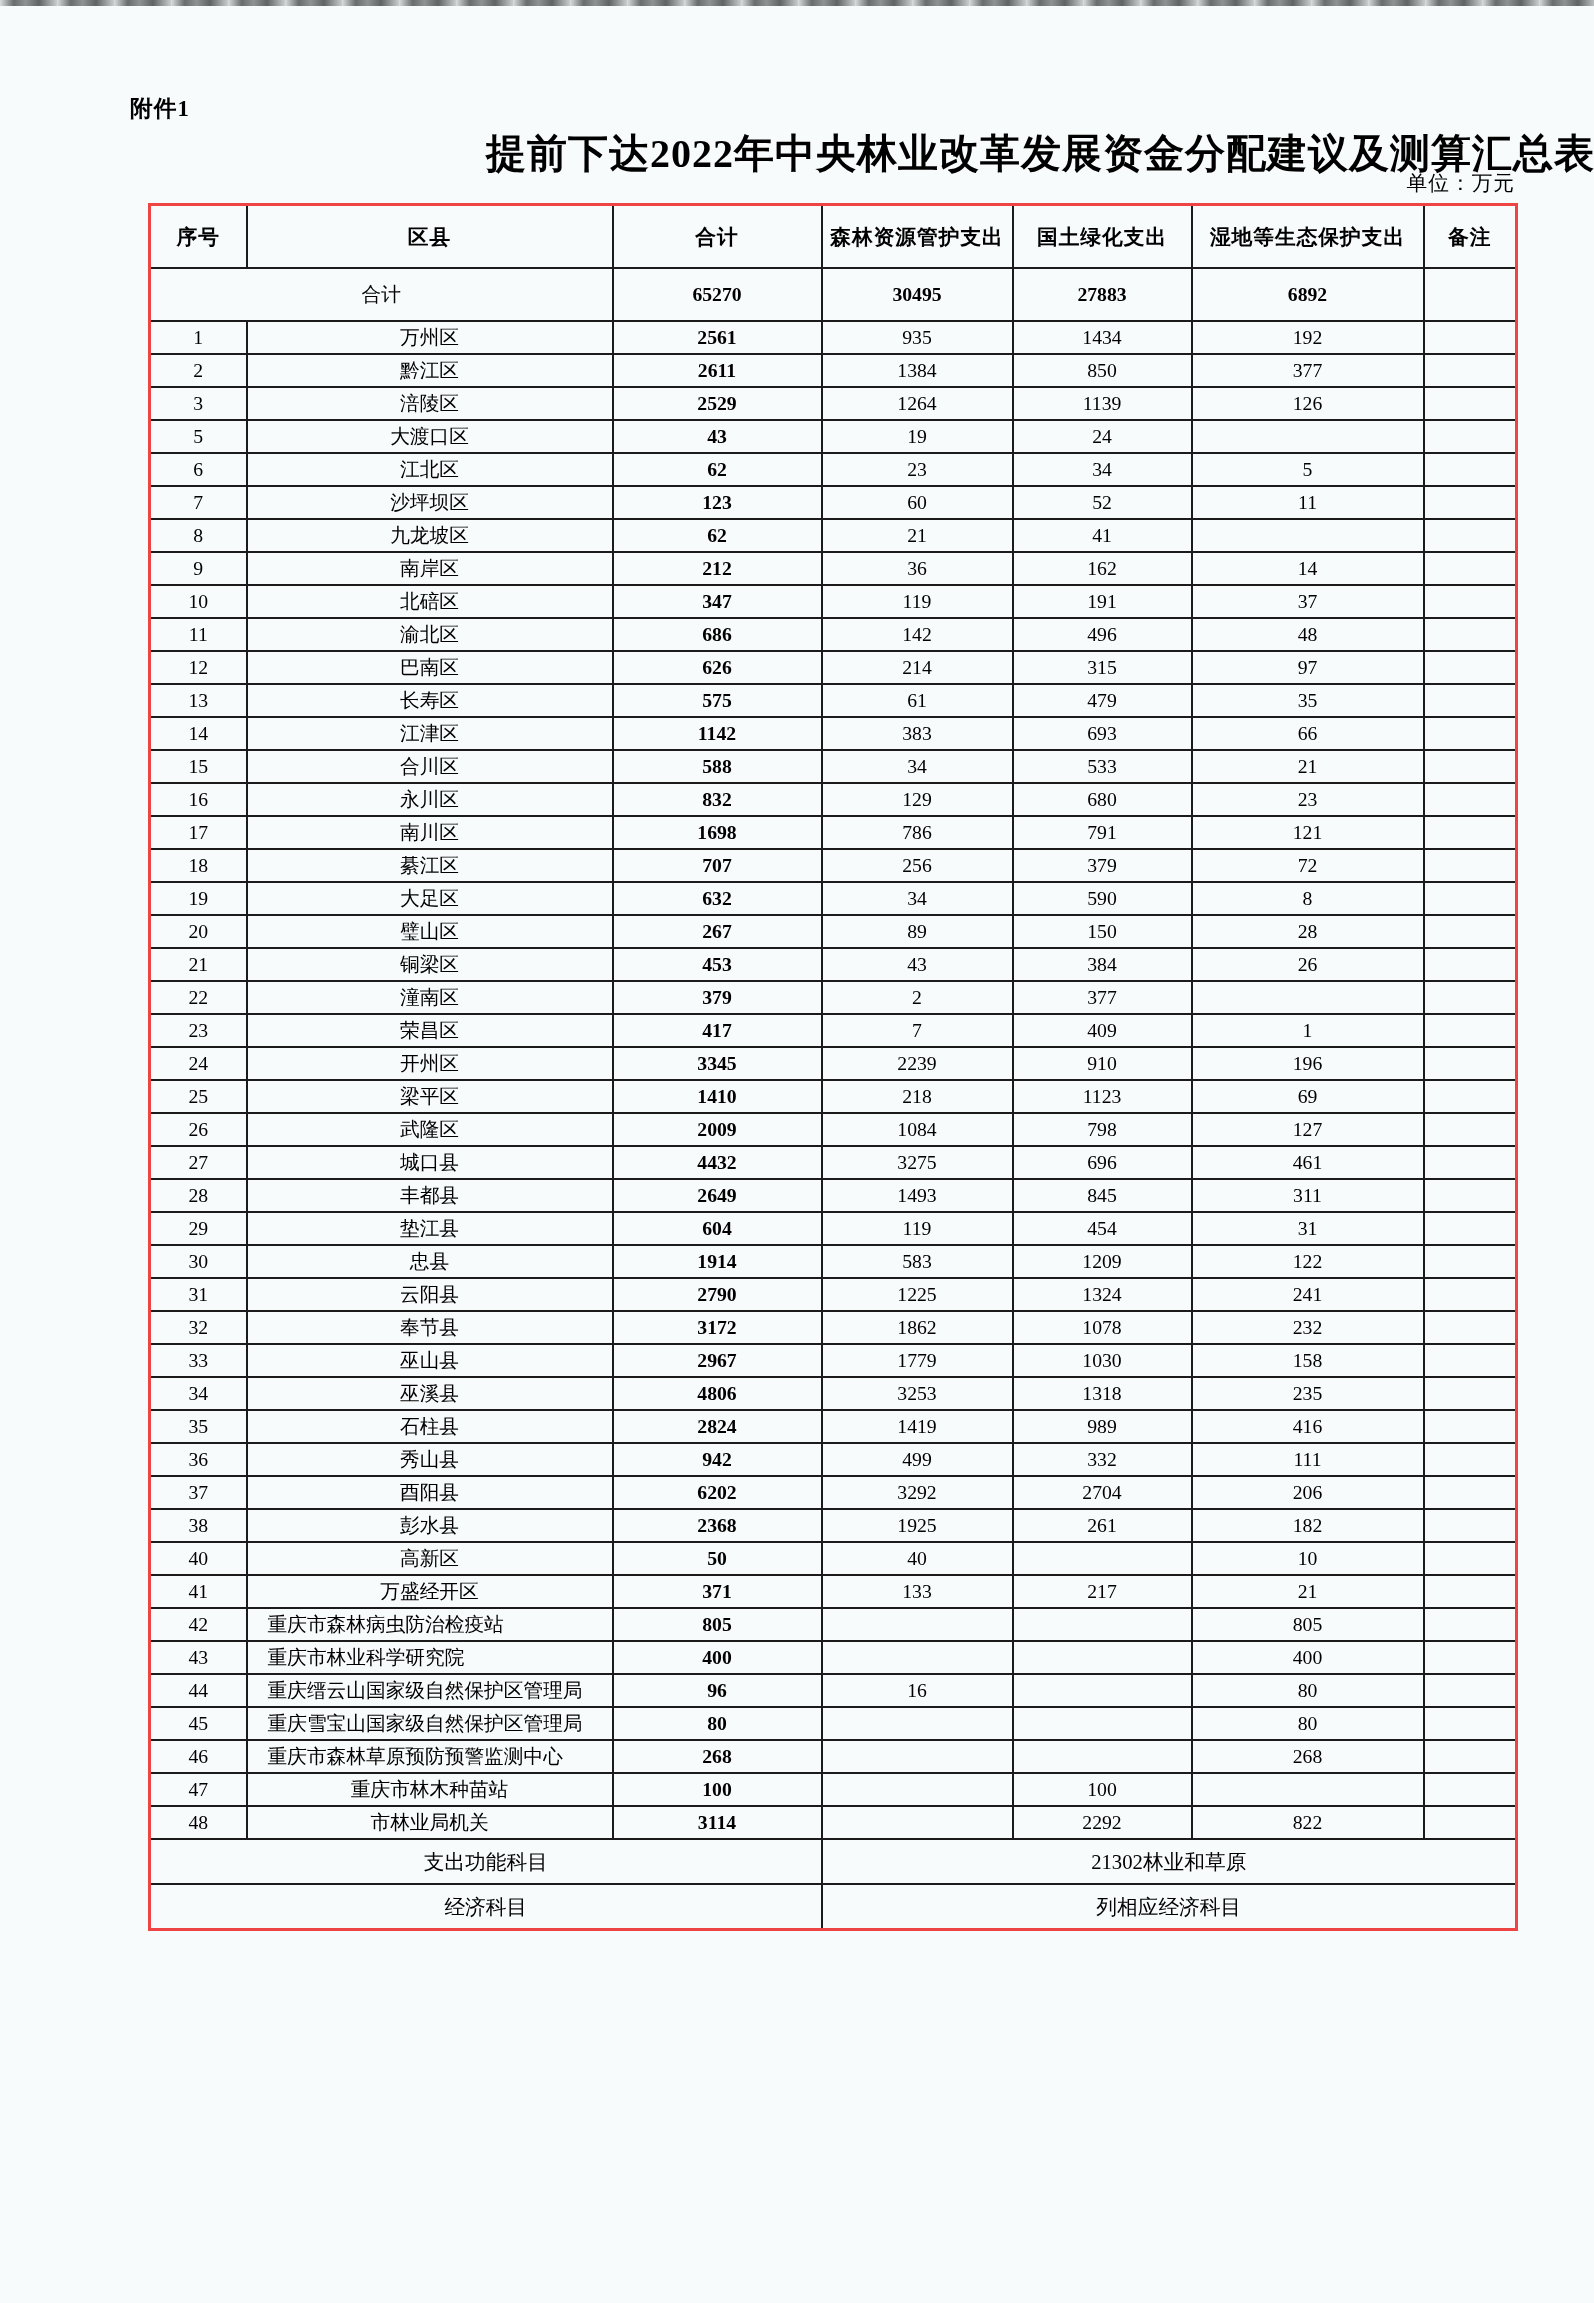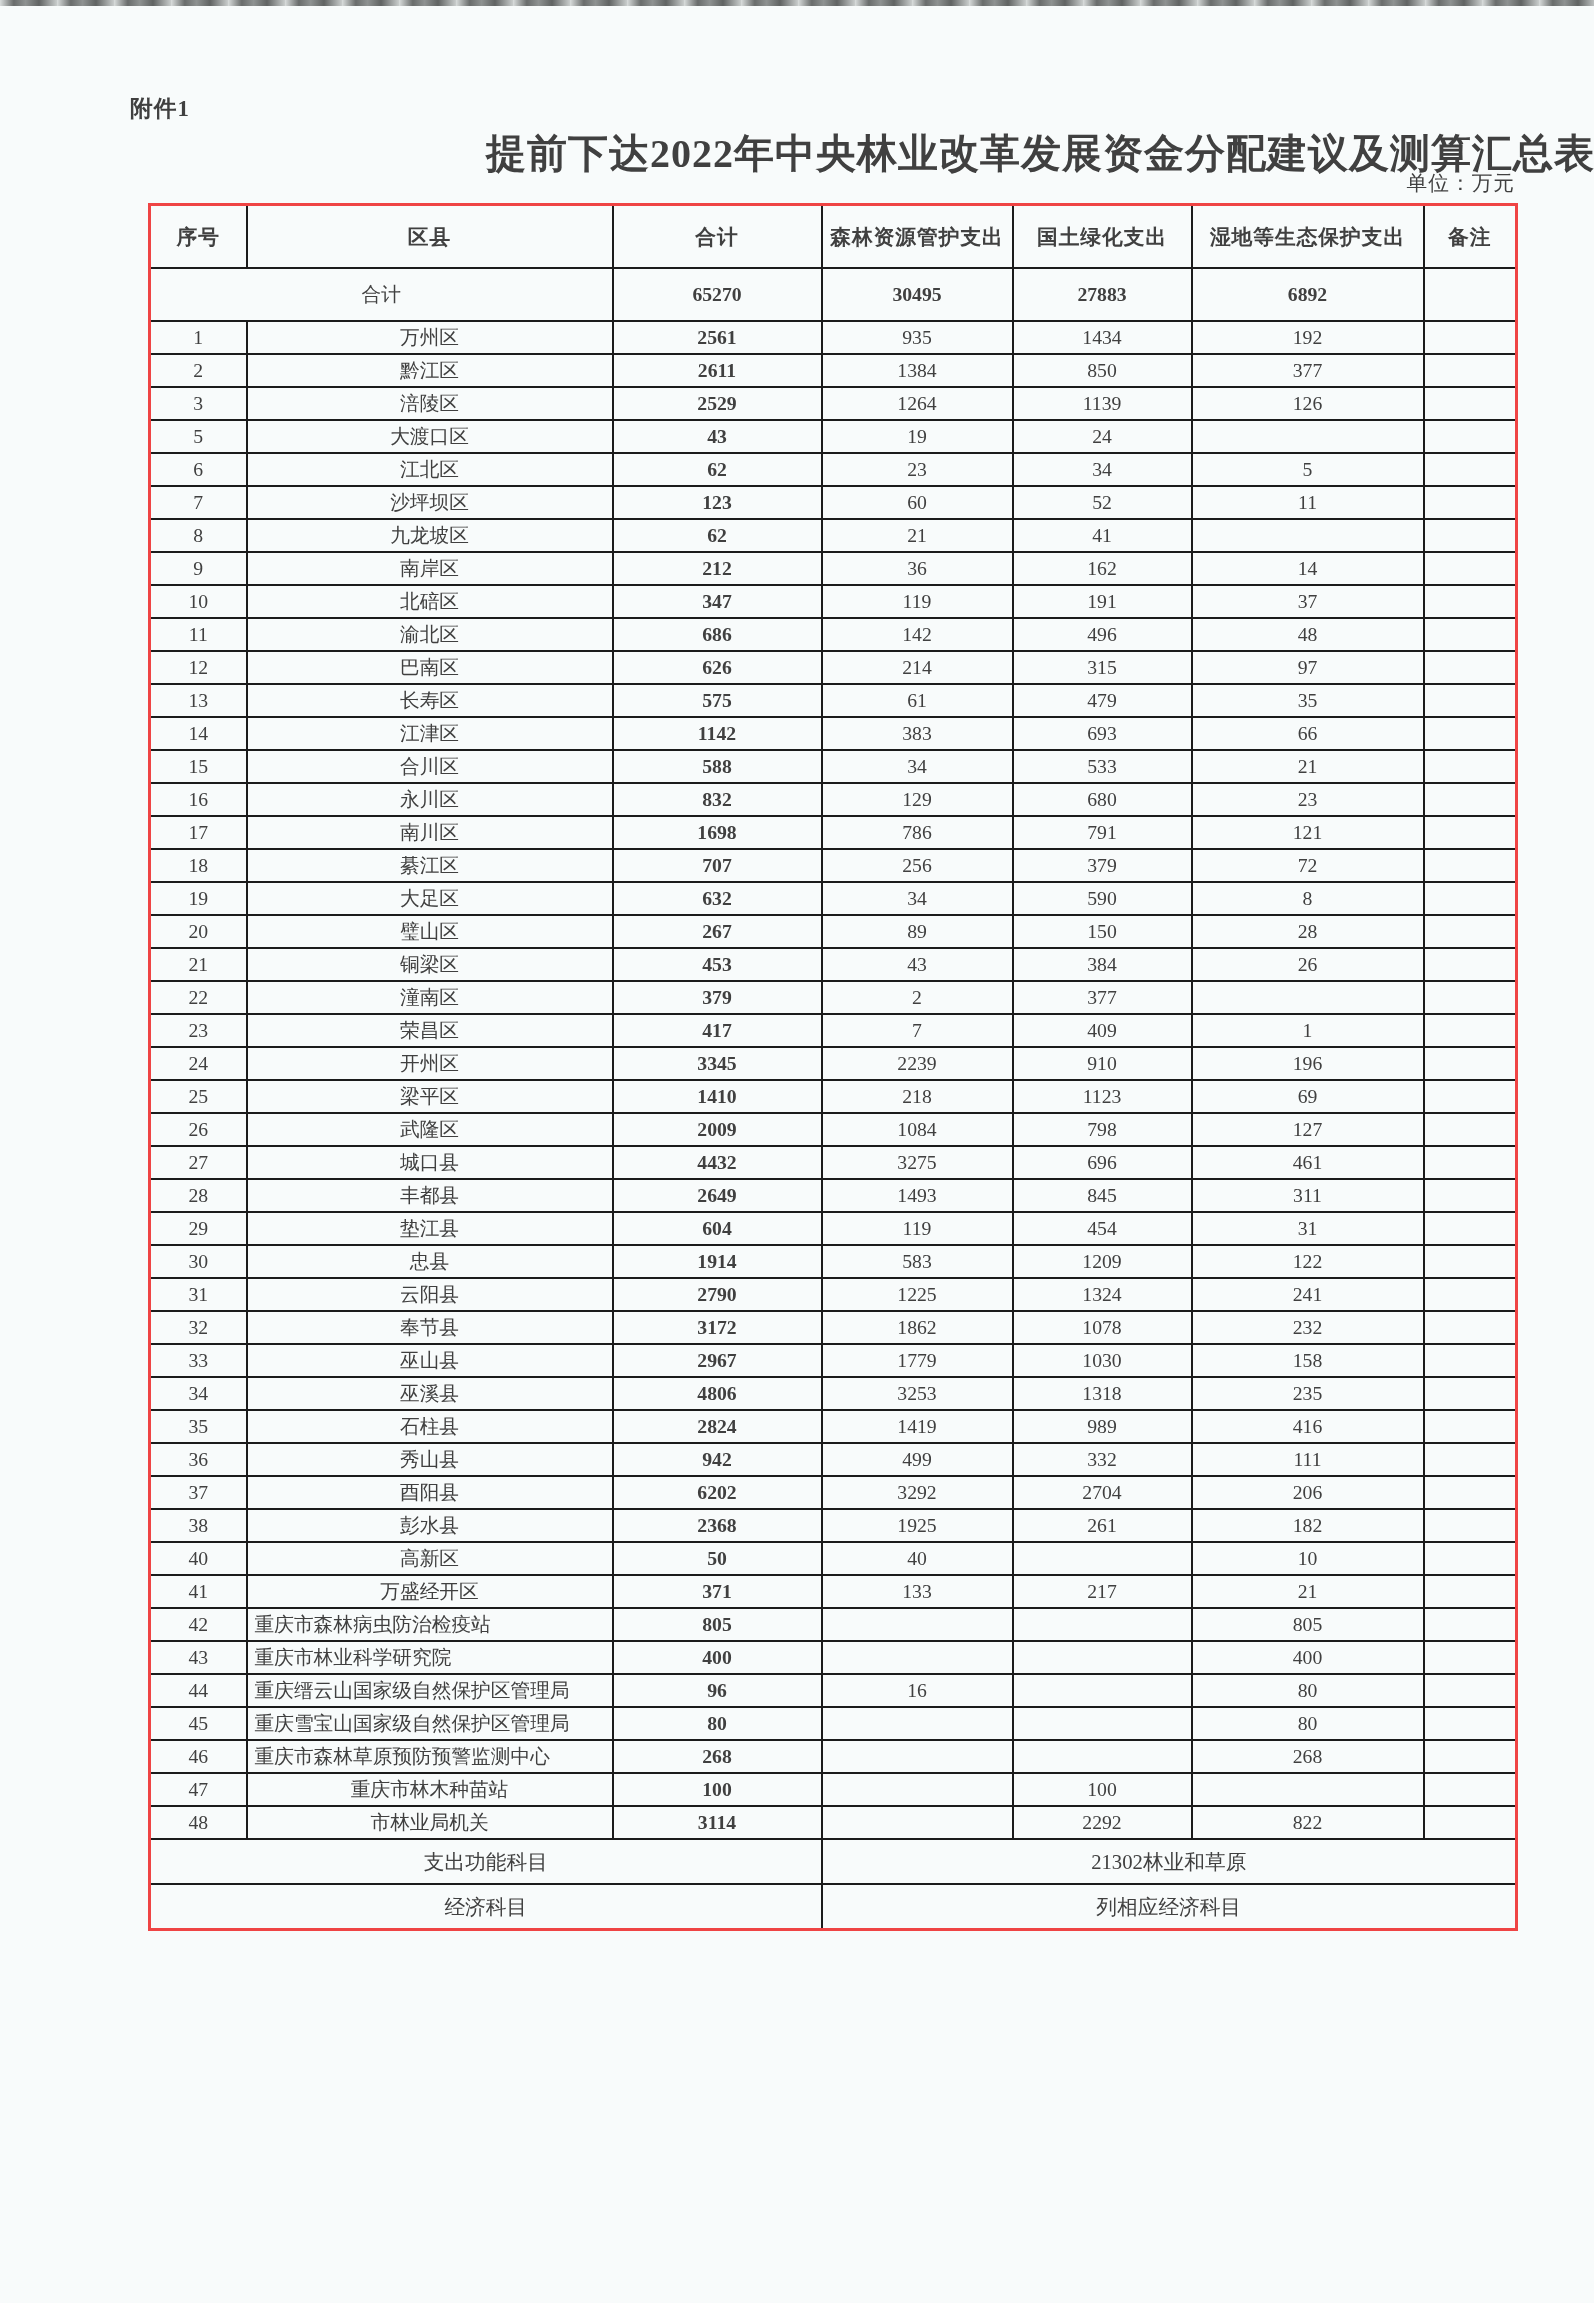--- a/index.html
+++ b/index.html
@@ -8,21 +8,21 @@
     background: #e9eced;
   }
   .page {
     position: relative;
     width: 1595px;
     height: 2303px;
     margin: 0 auto;
     background: #f8fbfb;
     overflow: hidden;
     font-family: "Liberation Serif", serif;
-    color: #404040;
+    color: #000000;
   }
   .scan-strip {
     position: absolute;
     top: 0; left: 0;
     width: 100%;
     height: 5.9px;
     background: repeating-linear-gradient(90deg,
       #cfd3d2 0px, #3a3d3c 13.8px, #6b6f6e 25.6px, #2e3130 39px, #b9bdbc 57px);
     opacity: 0.75;
   }
@@ -88,21 +88,21 @@
   }
   table.alloc tr.total-row td {
     height: 51px;
     font-weight: bold;
   }
   table.alloc tr.total-row td.cell-name {
     font-weight: normal;
   }
   table.alloc td.name-left {
     text-align: left;
-    padding-left: 7px;
+    padding-left: 20px;
   }
   table.alloc tfoot td {
     height: 43px;
     font-size: 20.7px;
   }
 </style>
 </head>
 <body>
 
 <div class="page">

